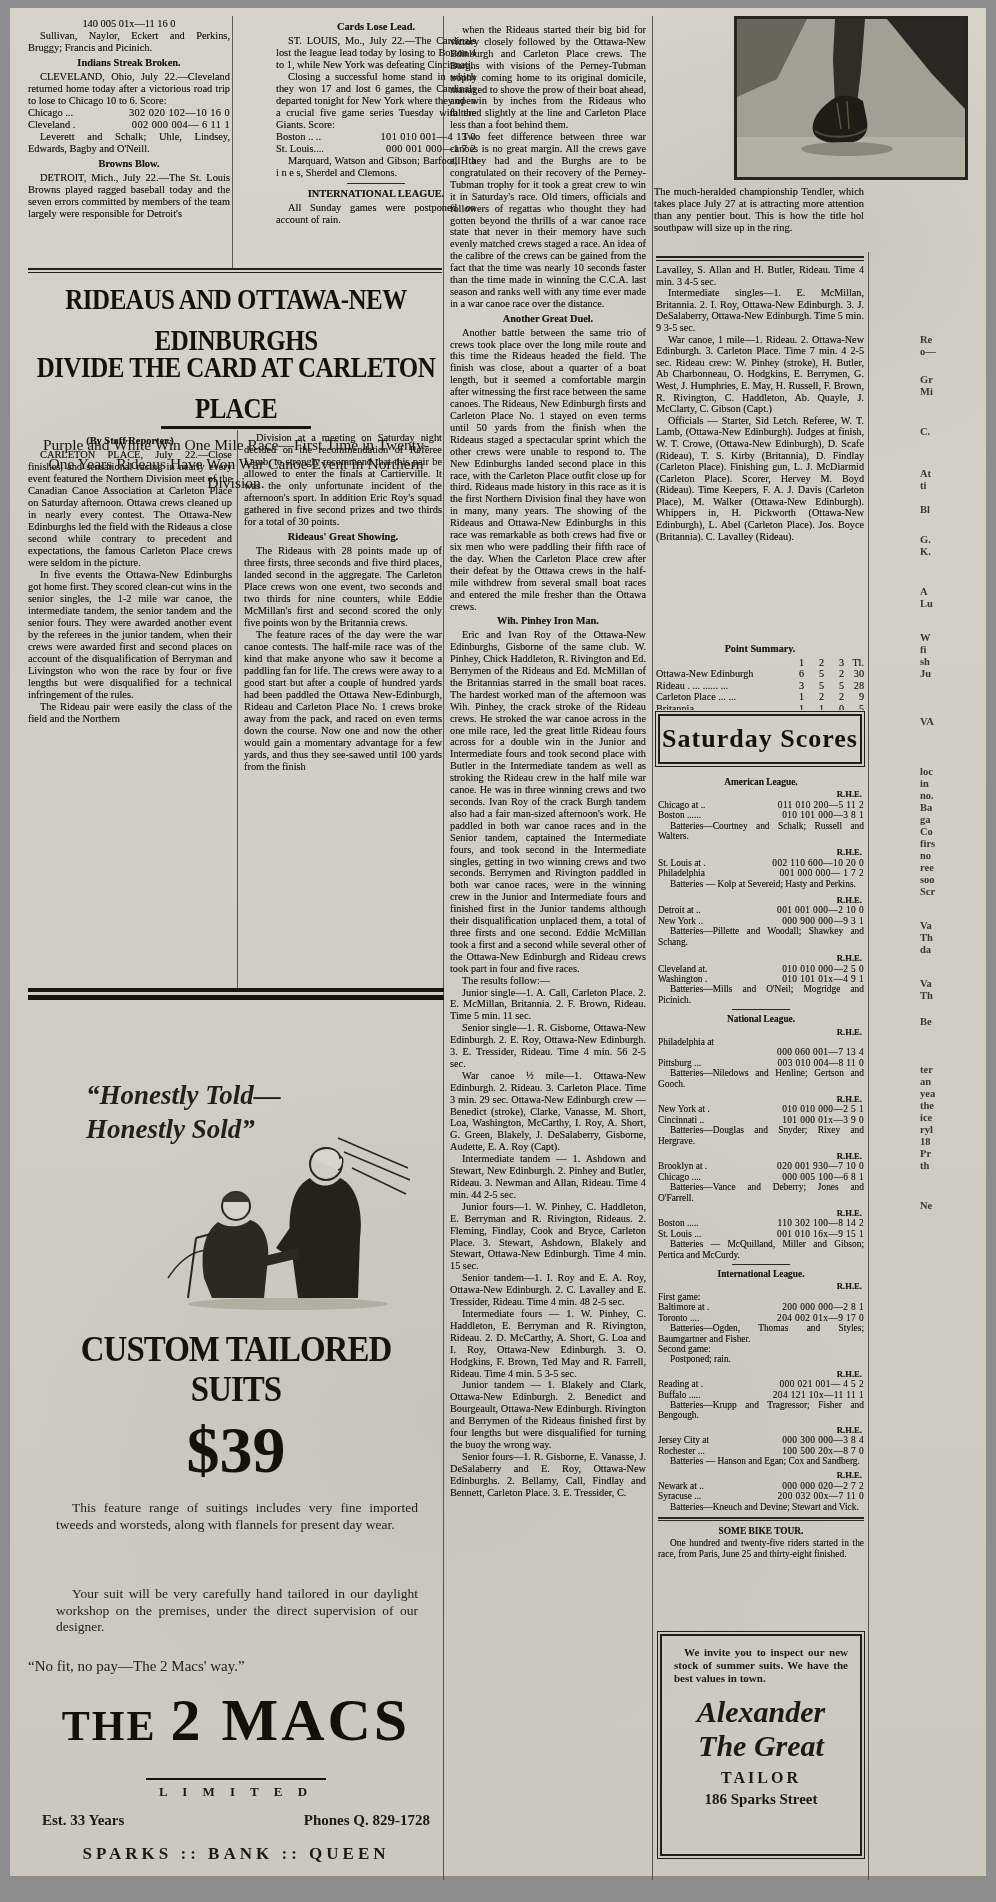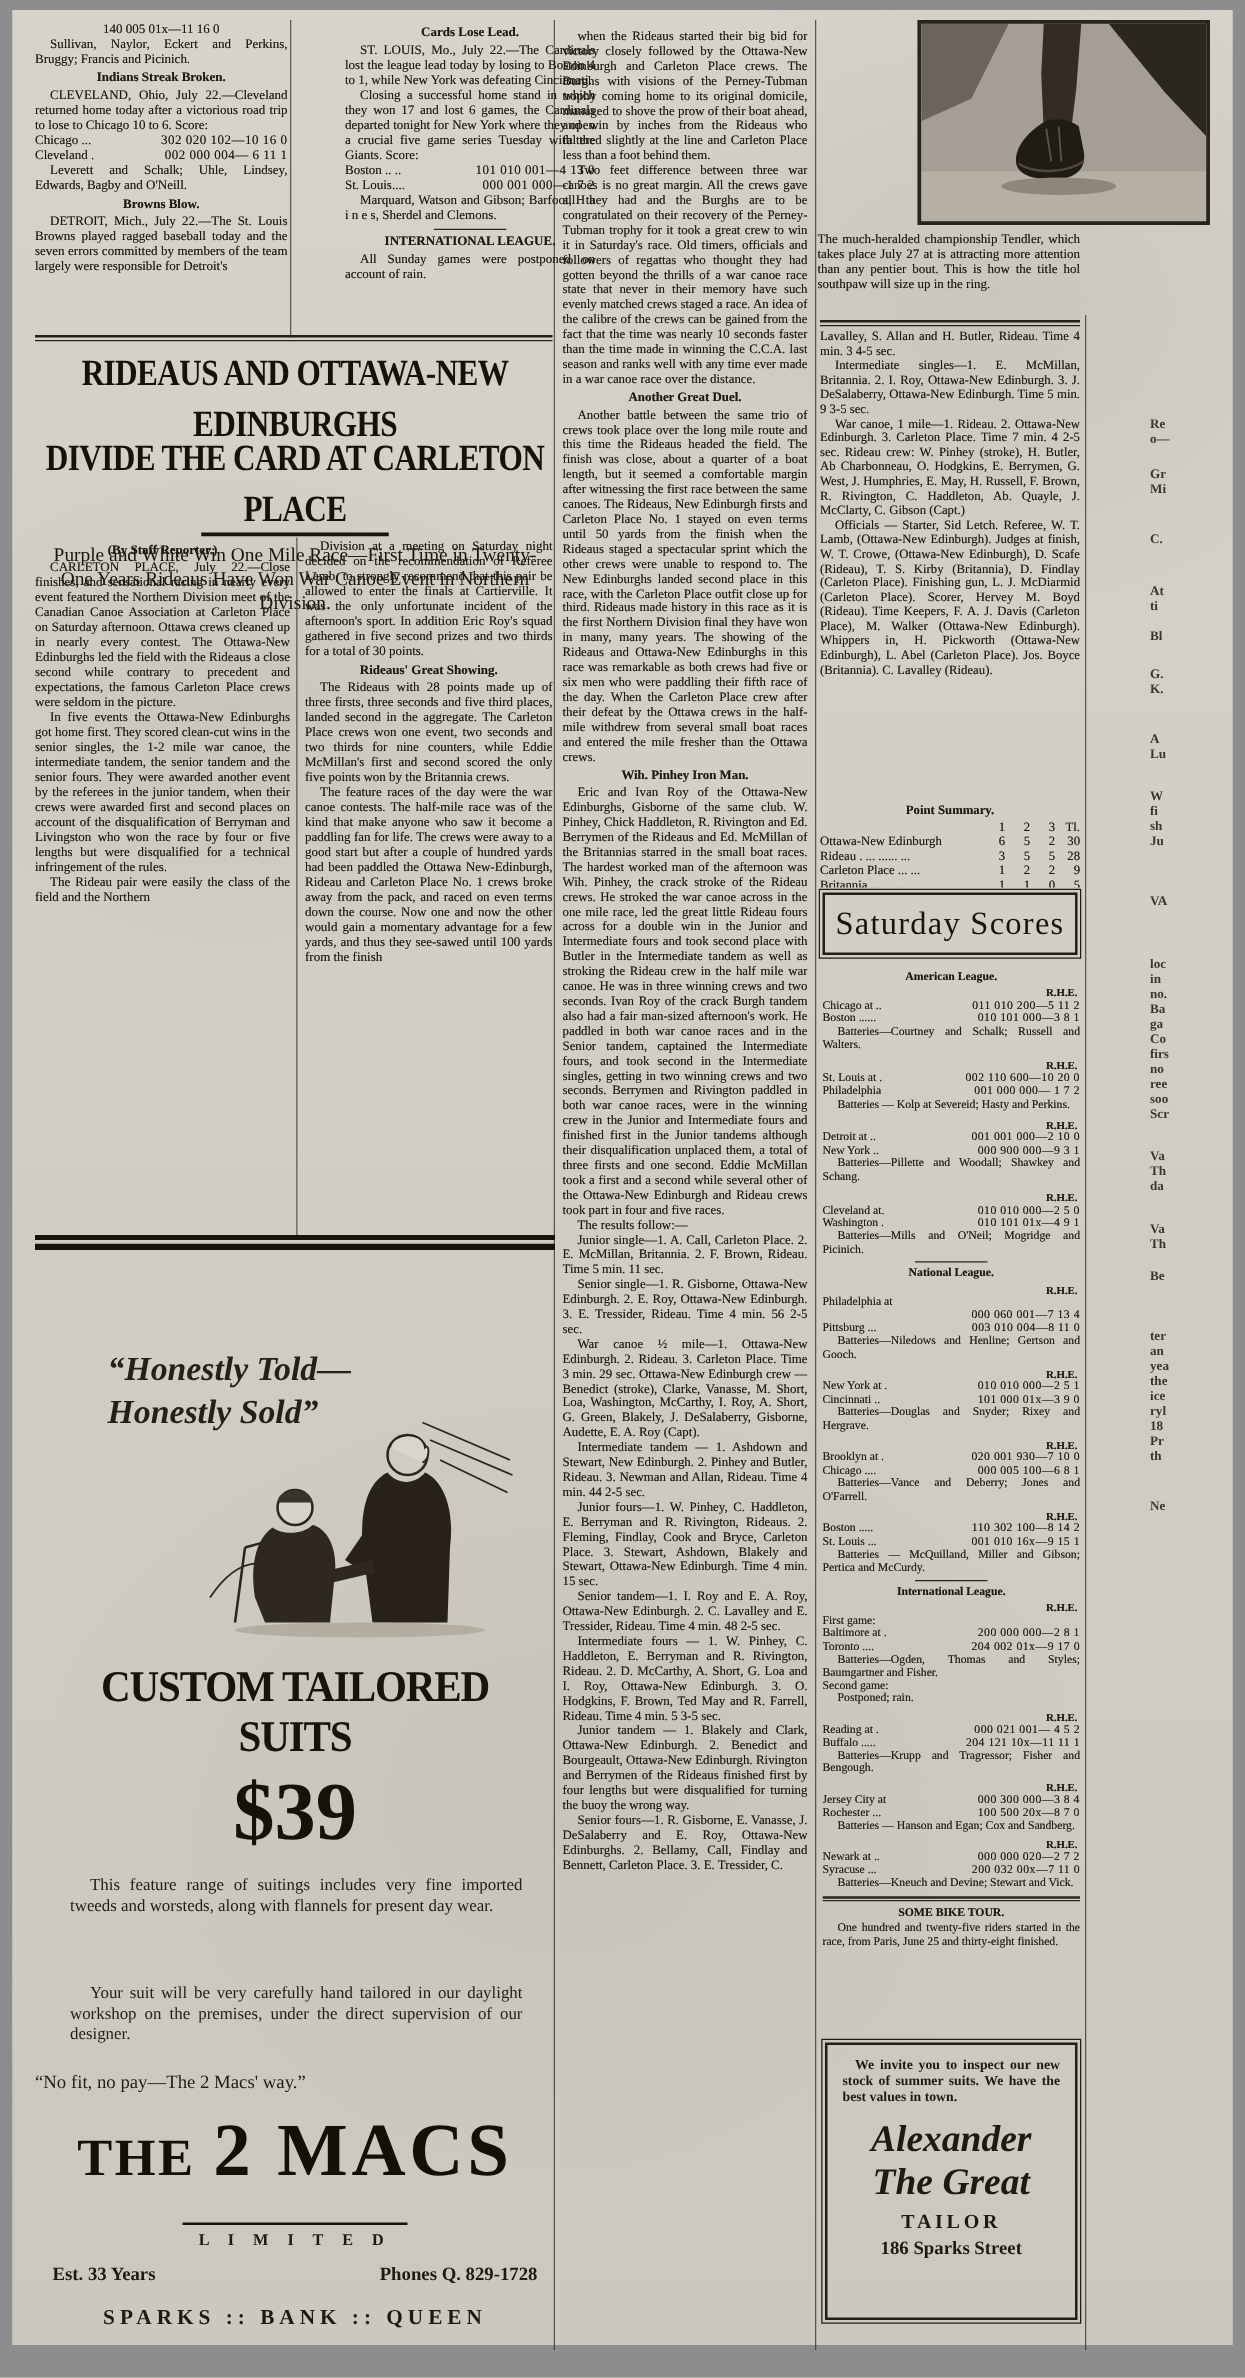--- a/index.html
+++ b/index.html
@@ -33,21 +33,21 @@
   .vrule { width:1px; background:#332d24; opacity:.75; }
   .dblrule { border-top:2px solid #241f18; border-bottom:1px solid #241f18; height:5px; }
   .heavyrule { border-top:4px solid #17130d; border-bottom:5px solid #17130d; height:12px; }
   .headline { text-align:center; font-weight:bold; font-size:25px; line-height:34px;
               letter-spacing:-.5px; transform:scaleY(1.18); transform-origin:top;
               color:#15120c; }
   .hlbar { width:150px; border-top:3px solid #17130d; margin:10px auto 6px; }
   .subhead { text-align:center; font-weight:normal; font-size:15.5px; line-height:19px;
              max-width:398px; margin:0 auto; color:#1a160f; }
   .boxdbl { border:2px solid #221d15; outline:1px solid #221d15; outline-offset:2px; }
-  .scoretitle { text-align:center; font-weight:normal; font-size:26px; line-height:46px;
+  .scoretitle { text-align:center; font-weight:bold; font-size:26px; line-height:46px;
                 letter-spacing:1px; color:#17130d; }
   .photo-frame { border:3px solid #29241d; background:#a59f96; overflow:hidden; }
   .adwrap { overflow:hidden; }
   .ad-slogan { font-style:italic; font-weight:bold; font-size:27px; line-height:34px; color:#241f17; }
   .ad-title { text-align:center; font-weight:bold; font-size:35px; letter-spacing:-1px;
               transform:scaleX(.94); color:#17130d; }
   .ad-sub { text-align:center; font-weight:bold; font-size:22px; letter-spacing:1px; color:#17130d; }
   .ad-price { text-align:center; font-weight:bold; font-size:66px; color:#15110b; }
   .ad-para { font-size:13.5px; line-height:16.5px; text-align:justify; text-indent:16px; color:#221d15; }
   .ad-slogan2 { text-align:left; font-weight:normal; font-size:15px; color:#221d15; }

